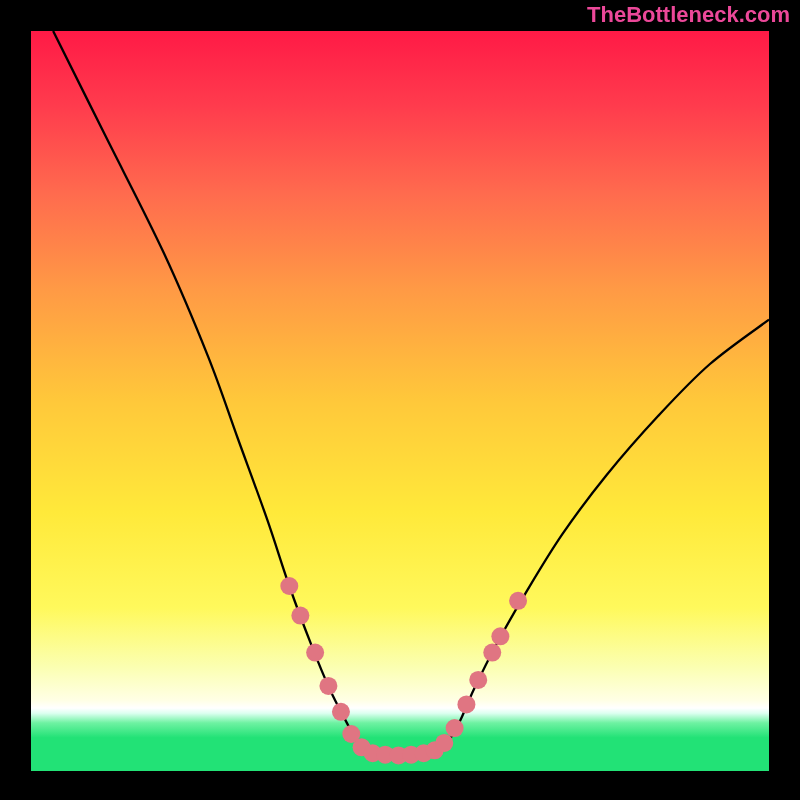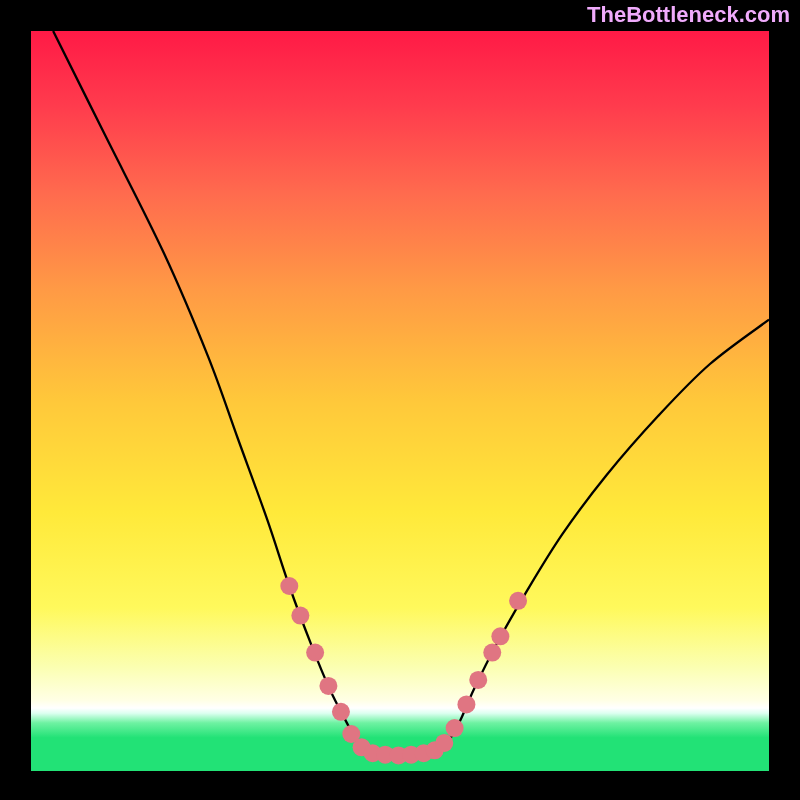--- a/index.html
+++ b/index.html
@@ -18,21 +18,21 @@
   svg {
     display: block;
   }
   .attribution {
     position: absolute;
     top: 2px;
     right: 10px;
     font-family: Arial, Helvetica, sans-serif;
     font-size: 22px;
     font-weight: 600;
-    color: #f0abfc;
+    color: #ec4899;
     letter-spacing: 0;
   }
 </style>
 </head>
 <body>
 <div class="stage">
 
 <svg id="chart-svg" width="800" height="800" viewBox="0 0 800 800">
   <defs>
     <linearGradient id="bg-grad" x1="0" y1="0" x2="0" y2="1">

